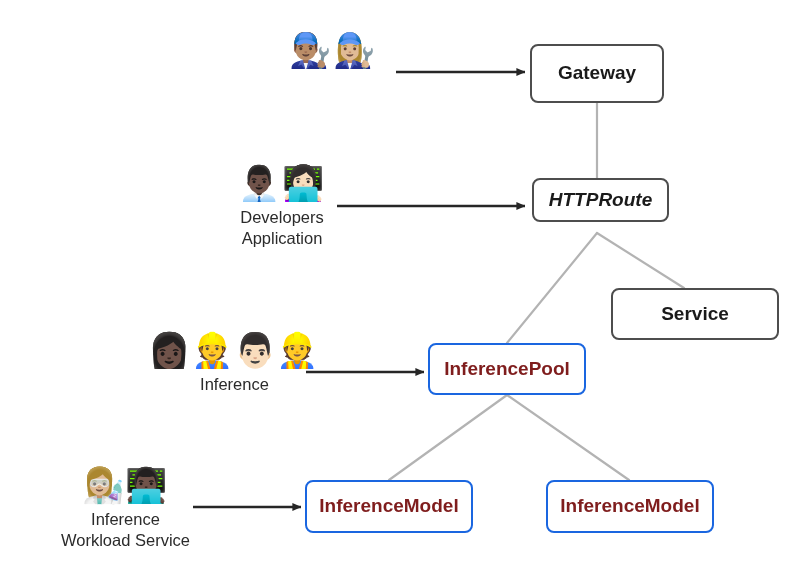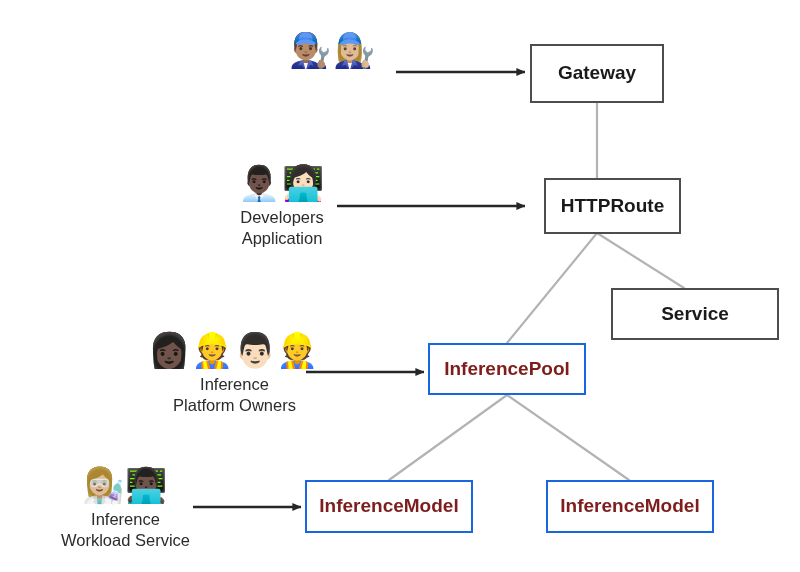--- a/index.html
+++ b/index.html
@@ -24,21 +24,21 @@
     pointer-events: none;
   }
 
   
   .node {
     position: absolute;
     box-sizing: border-box;
     display: flex;
     align-items: center;
     justify-content: center;
-    border-radius: 0;
+    border-radius: 8px;
     background: #ffffff;
     font-weight: bold;
     text-align: right;
     line-height: 1.1;
     z-index: 3;
   }
   .node.core {
     border: 2px solid #4d4d4d;
     color: #1a1a1a;
     font-size: 19px;
@@ -98,21 +98,21 @@
       <line x1="337" y1="206" x2="525" y2="206" marker-end="url(#arrowhead)"></line>
       <line x1="306" y1="372" x2="424" y2="372" marker-end="url(#arrowhead)"></line>
       <line x1="193" y1="507" x2="301" y2="507" marker-end="url(#arrowhead)"></line>
     </g>
   </svg>
 
   <div class="node core" style="left:530px; top:44px; width:134px; height:59px;">
     <span>Gateway</span>
   </div>
 
-  <div class="node core" style="left:544px; top:178px; width:137px; height:56px;">
+  <div class="node core" style="left:532px; top:178px; width:137px; height:44px;font-style:italic;">
     <span>HTTPRoute</span>
   </div>
 
   <div class="node core" style="left:611px; top:288px; width:168px; height:52px;">
     <span>Service</span>
   </div>
 
   <div class="node inference" style="left:428px; top:343px; width:158px; height:52px;">
     <span>InferencePool</span>
   </div>
@@ -134,21 +134,20 @@
     <div class="persona-label">
       <div>Developers</div>
       <div>Application</div>
     </div>
   </div>
 
   <div class="persona" style="left:167px; top:333px; width:135px;">
     <div class="persona-emoji">👩🏿‍👷👨🏻‍👷</div>
     <div class="persona-label">
       <div>Inference</div>
-      <div>Platform Owners</div>
     </div>
   </div>
 
   <div class="persona" style="left:58px; top:468px; width:135px;">
     <div class="persona-emoji">👩🏼‍🔬👨🏿‍💻</div>
     <div class="persona-label">
       <div>Inference</div>
       <div>Workload Service</div>
     </div>
   </div>

